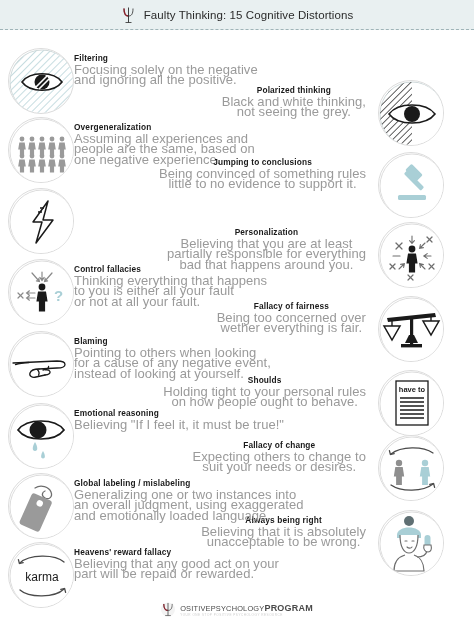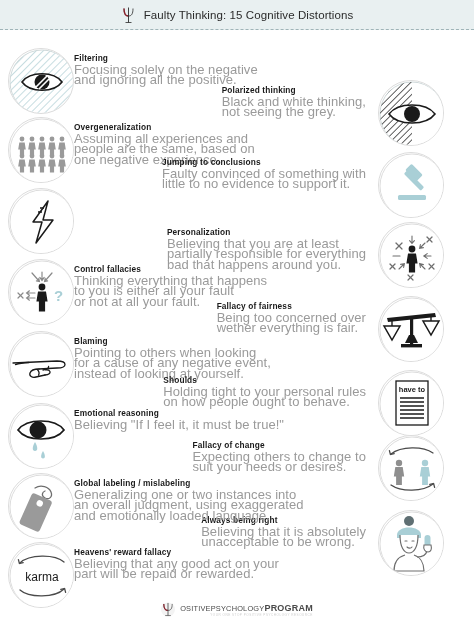--- a/index.html
+++ b/index.html
@@ -35,39 +35,39 @@
   .item.right { right:8px; flex-direction:row-reverse; }
 
   .circle {
     width:66px; height:66px; flex:0 0 66px;
     border:1px solid #dcdcdc; border-radius:50%;
     position:relative; overflow:hidden;
     background:#fff;
   }
   .txt { padding-top:4px; }
   .item.left  .txt { text-align:left; }
-  .item.right .txt { margin-right:12px; text-align:left; }
+  .item.right .txt { margin-right:12px; text-align:center; }
 
   .t-title {
     font-size:8.3px; font-weight:bold; color:#1a1a1a;
     letter-spacing:0.15px; line-height:12px; margin-bottom:1px;
     white-space:nowrap;
   }
   .t-desc {
     font-size:13px; color:#9a9a9a; line-height:10.4px;
     letter-spacing:0.05px; white-space:pre-line;
   }
 
   
   .footer {
     position:absolute; left:0; bottom:14px; width:474px;
     display:flex; align-items:center; justify-content:center; gap:5px;
   }
   .footer-logo { width:14px; height:17px; display:block; }
-  .footer-text { display:flex; flex-direction:column; align-items:flex-end; }
+  .footer-text { display:flex; flex-direction:column; align-items:flex-start; }
   .footer-main { font-size:9px; color:#4a4a4a; letter-spacing:0.2px; white-space:nowrap;}
   .footer-main .sc { font-size:7.4px; }
   .footer-main .bold { font-weight:bold; }
   .footer-sub { font-size:3.1px; color:#cfcfcf; letter-spacing:0.5px; white-space:nowrap; }
 
   svg { display:block; }
 </style>
 </head>
 <body>
 
@@ -183,21 +183,21 @@
         <circle cx="33" cy="33" r="32" fill="#fff" stroke="#dcdcdc" stroke-width="1"></circle>
         <g fill="#a9cfd6">
           <rect x="27" y="15" width="16" height="9" rx="1.5" transform="rotate(45 35 19.5)"></rect>
           <rect x="23" y="25" width="24" height="5" rx="1.5" transform="rotate(45 35 27.5)"></rect>
           <rect x="19" y="42" width="28" height="5" rx="1.5"></rect>
         </g>
       </svg>
     </div>
     <div class="txt">
       <div class="t-title">Jumping to conclusions</div>
-      <div class="t-desc">Faulty convinced of something with
+      <div class="t-desc">Being convinced of something rules
 little to no evidence to support it.</div>
     </div>
   </div>
 
   <div class="item left" style="top:188px">
     <div class="circle">
       <svg viewBox="0 0 66 66" width="66" height="66">
         <circle cx="33" cy="33" r="32" fill="#fff" stroke="#dcdcdc" stroke-width="1"></circle>
         <path d="M39 12 L24 33 L33 33 L27 54 L44 31 L34 31 Z" fill="#fff" stroke="#1a1a1a" stroke-width="1.5" stroke-linejoin="round"></path>
         <g stroke="#1a1a1a" stroke-width="1.3" fill="none">

